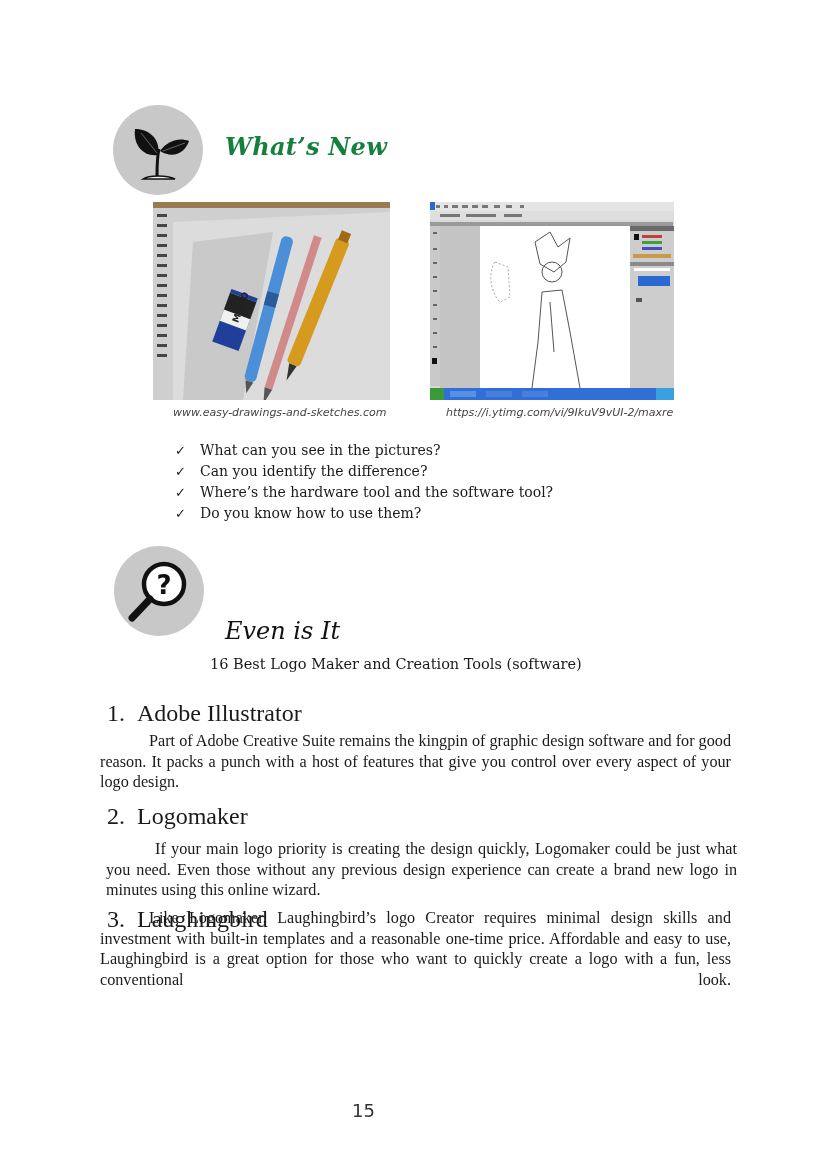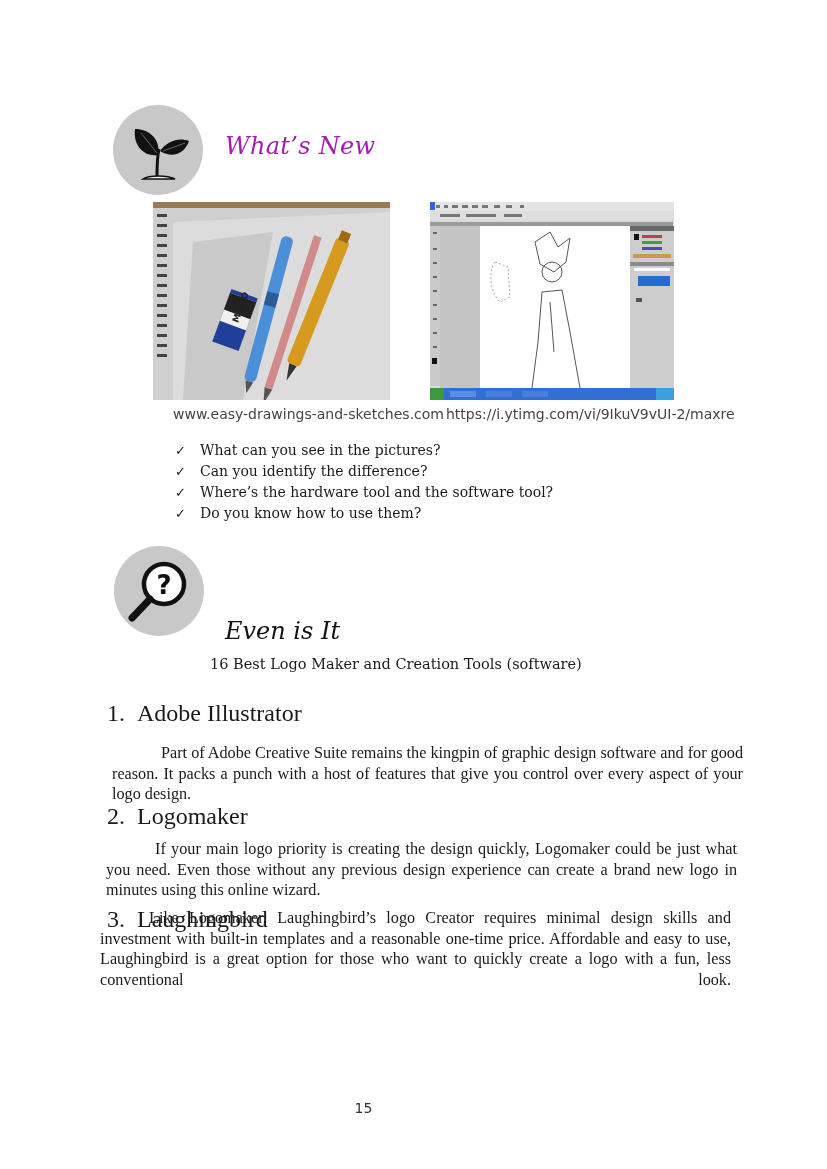--- a/index.html
+++ b/index.html
@@ -3,42 +3,42 @@
   <meta charset="utf-8">
   <style>
     html, body { margin:0; padding:0; background:#ffffff; }
     body { width:827px; height:1169px; position:relative; overflow:hidden;
            font-family:"DejaVu Serif", serif; color:#1a1a1a; }
     .abs { position:absolute; }
 
     .icon-circle { width:90px; height:90px; border-radius:50%; background:#c8c8c8; }
     .icon-circle svg { position:absolute; left:0; top:0; width:90px; height:90px; }
 
-    .h-new { left:225px; top:132px; font-family:"DejaVu Serif", serif; font-weight:normal;
-             font-style:italic; font-size:24px; color:#a21caf; letter-spacing:0.3px; }
+    .h-new { left:225px; top:132px; font-family:"DejaVu Serif", serif; font-weight:bold;
+             font-style:italic; font-size:24px; color:#15803d; letter-spacing:0.3px; }
     .h-it { left:225px; top:617px; font-family:"DejaVu Serif", serif; font-style:italic;
             font-size:24px; color:#111; }
 
     .photo { overflow:hidden; }
-    .caption { font-family:"DejaVu Sans", sans-serif; font-size:14px; color:#444; white-space:nowrap; }
+    .caption { font-family:"DejaVu Sans", sans-serif; font-style:italic; font-size:11px; color:#444; white-space:nowrap; }
 
     .checklist { left:175px; top:440px; list-style:none; margin:0; padding:0; font-size:14px; line-height:21px; }
     .checklist li { display:flex; white-space:nowrap; }
     .checklist .chk { width:25px; font-family:"DejaVu Sans", sans-serif; font-size:13px; }
 
     .subtitle { left:210px; top:656px; font-size:14.5px; white-space:nowrap; }
 
     .item-head { left:107px; font-family:"Liberation Serif", serif; font-size:24px; white-space:nowrap; }
     .item-head .num { display:inline-block; width:30px; }
     .para { left:100px; width:631px; font-family:"Liberation Serif", serif; font-size:16.2px;
             line-height:20.5px; text-align:justify; text-align-last:left; text-indent:49px; }
     .para.lastjust { text-align-last:justify; }
 
     .page-num { left:0; width:727px; top:1100px; text-align:center; font-family:"DejaVu Sans", sans-serif;
-                font-size:14px; color:#333; }
+                font-size:18px; color:#333; }
   </style>
 </head>
 <body>
 
 <div class="abs icon-circle" style="left:113px; top:105px;">
   <svg viewBox="0 0 90 90">
     <path d="M44 72 C44 60 44 52 46 44" stroke="#111" stroke-width="3" fill="none"></path>
     <path d="M45 50 C30 52 20 40 22 24 C36 24 48 34 45 50 Z" fill="#111"></path>
     <path d="M47 46 C54 36 66 32 76 36 C72 48 60 54 47 46 Z" fill="#111"></path>
     <path d="M28 28 L44 48" stroke="#666" stroke-width="1"></path>
@@ -187,21 +187,21 @@
     <line x1="36" y1="53" x2="18" y2="72" stroke="#111" stroke-width="7" stroke-linecap="round"></line>
     <text x="50" y="48" text-anchor="middle" font-family="DejaVu Sans, sans-serif" font-weight="bold" font-size="26" fill="#111">?</text>
   </svg>
 </div>
 <div class="abs h-it">Even is It</div>
 <div class="abs subtitle">16  Best Logo Maker and Creation Tools (software)</div>
 
 <div class="abs item-head" style="top:700px;">
   <span class="num">1.</span><span>Adobe Illustrator</span>
 </div>
-<p class="abs para" style="top:731px; margin:12px;">Part of Adobe Creative Suite remains the kingpin of graphic design software and for good reason. It packs a punch with a host of features that give you control over every aspect of your logo design.</p>
+<p class="abs para" style="top:731px; margin:0;">Part of Adobe Creative Suite remains the kingpin of graphic design software and for good reason. It packs a punch with a host of features that give you control over every aspect of your logo design.</p>
 
 <div class="abs item-head" style="top:803px;">
   <span class="num">2.</span><span>Logomaker</span>
 </div>
 <p class="abs para" style="top:833px; margin:6px;">If your main logo priority is creating the design quickly, Logomaker could be just what you need. Even those without any previous design experience can create a brand new logo in minutes using this online wizard.</p>
 
 <div class="abs item-head" style="top:906px;">
   <span class="num">3.</span><span>Laughingbird</span>
 </div>
 <p class="abs para lastjust" style="top:908px; margin:0;">Like Logomaker, Laughingbird’s logo Creator requires minimal design skills and investment with built-in templates and a reasonable one-time price. Affordable and easy to use, Laughingbird is a great option for those who want to quickly create a logo with a fun, less conventional look.</p>

